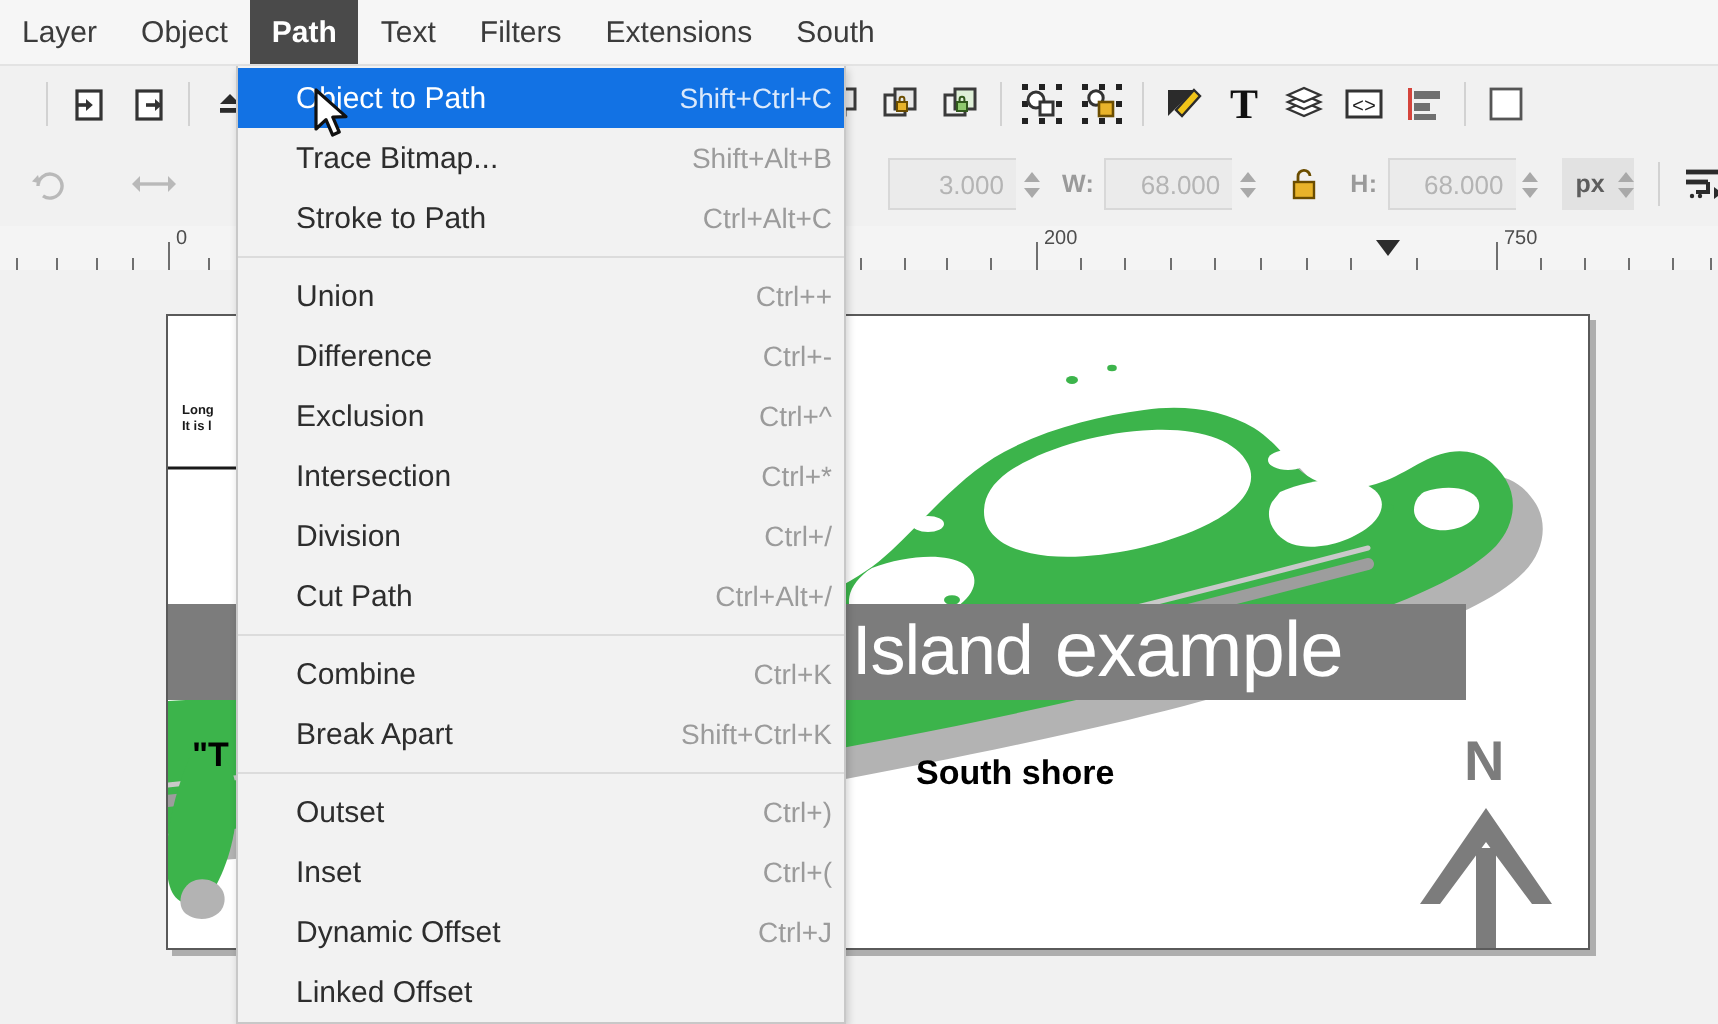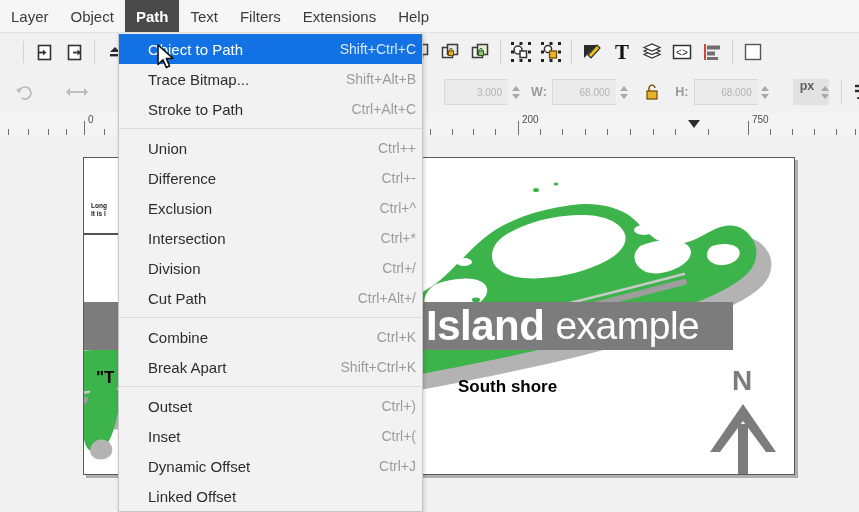--- a/index.html
+++ b/index.html
@@ -97,21 +97,21 @@
   }
   .spin-box {
     background: #ebebeb;
     border: 1px solid #d8d8d8;
     border-right: none;
     width: 64px;
     display: flex;
     align-items: center;
     justify-content: flex-end;
     padding-right: 6px;
-    font-size: 10px;
+    font-size: 13px;
     color: #b4b4b4;
     box-sizing: border-box;
   }
   .spin-arrows {
     width: 15px;
     display: flex;
     flex-direction: column;
     justify-content: center;
     align-items: center;
     gap: 3px;
@@ -122,26 +122,25 @@
     border-left: 4px solid transparent;
     border-right: 4px solid transparent;
   }
   .arr-up { border-bottom: 5px solid #a9a9a9; }
   .arr-dn { border-top: 5px solid #a9a9a9; }
 
   .unit-box {
     background: #e2e2e2;
     height: 26px;
     display: flex;
-    align-items: flex-start;
+    align-items: center;
     padding: 0 7px;
     font-size: 12.5px;
     font-weight: 700;
     color: #5d5d5d;
-    margin-left: 12px;
   }
 
   
   .ruler {
     position: absolute;
     left: 0; top: 113px;
     width: 859px; height: 22px;
     background: #f4f4f4;
     border-bottom: 1px solid #8e8e8e;
     overflow: hidden;
@@ -198,22 +197,22 @@
   }
   .title-band {
     position: absolute;
     background: #7c7c7c;
     display: flex;
     align-items: center;
     padding: 0 6px;
     box-sizing: border-box;
   }
   .title-bold {
-    font-size: 42px;
-    font-weight: 700;
+    font-size: 35px;
+    font-weight: 400;
     color: #ffffff;
     letter-spacing: -0.5px;
   }
   .title-light {
     font-size: 39px;
     font-weight: 400;
     color: #ffffff;
     letter-spacing: -0.5px;
     margin-left: 11px;
   }
@@ -316,21 +315,21 @@
     <div class="menubar-item">
         <span>Text</span>
       </div>
     <div class="menubar-item">
         <span>Filters</span>
       </div>
     <div class="menubar-item">
         <span>Extensions</span>
       </div>
     <div class="menubar-item">
-        <span>Help</span>
+        <span>South</span>
       </div>
   </div>
 
   <div class="toolbar1">
     <div style="width:18px" class="tb-spacer"></div>
     <div class="tb-sep"></div>
 
     <div class="tb-icon">
       <svg width="19" height="19" viewBox="0 0 19 19">
           <rect x="3.5" y="2.5" width="12" height="14" fill="#fff" stroke="#333" stroke-width="1.6"></rect>

